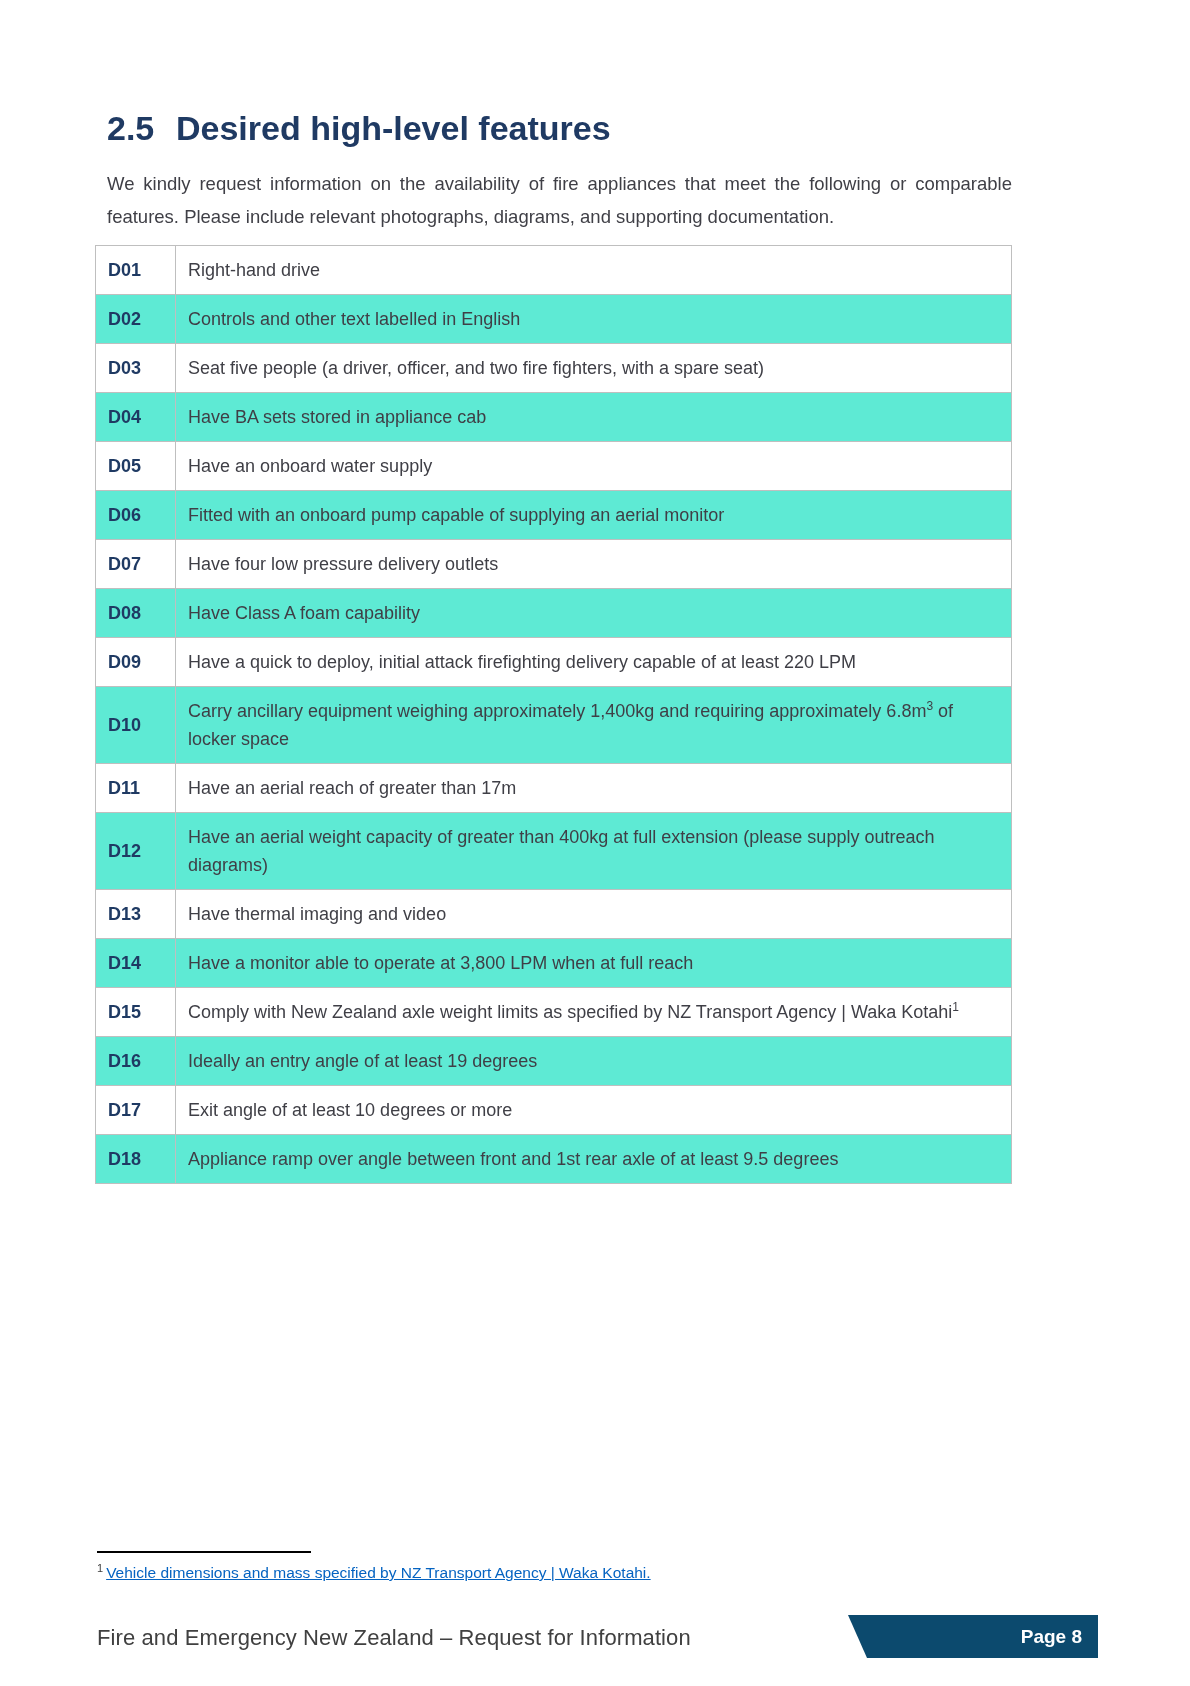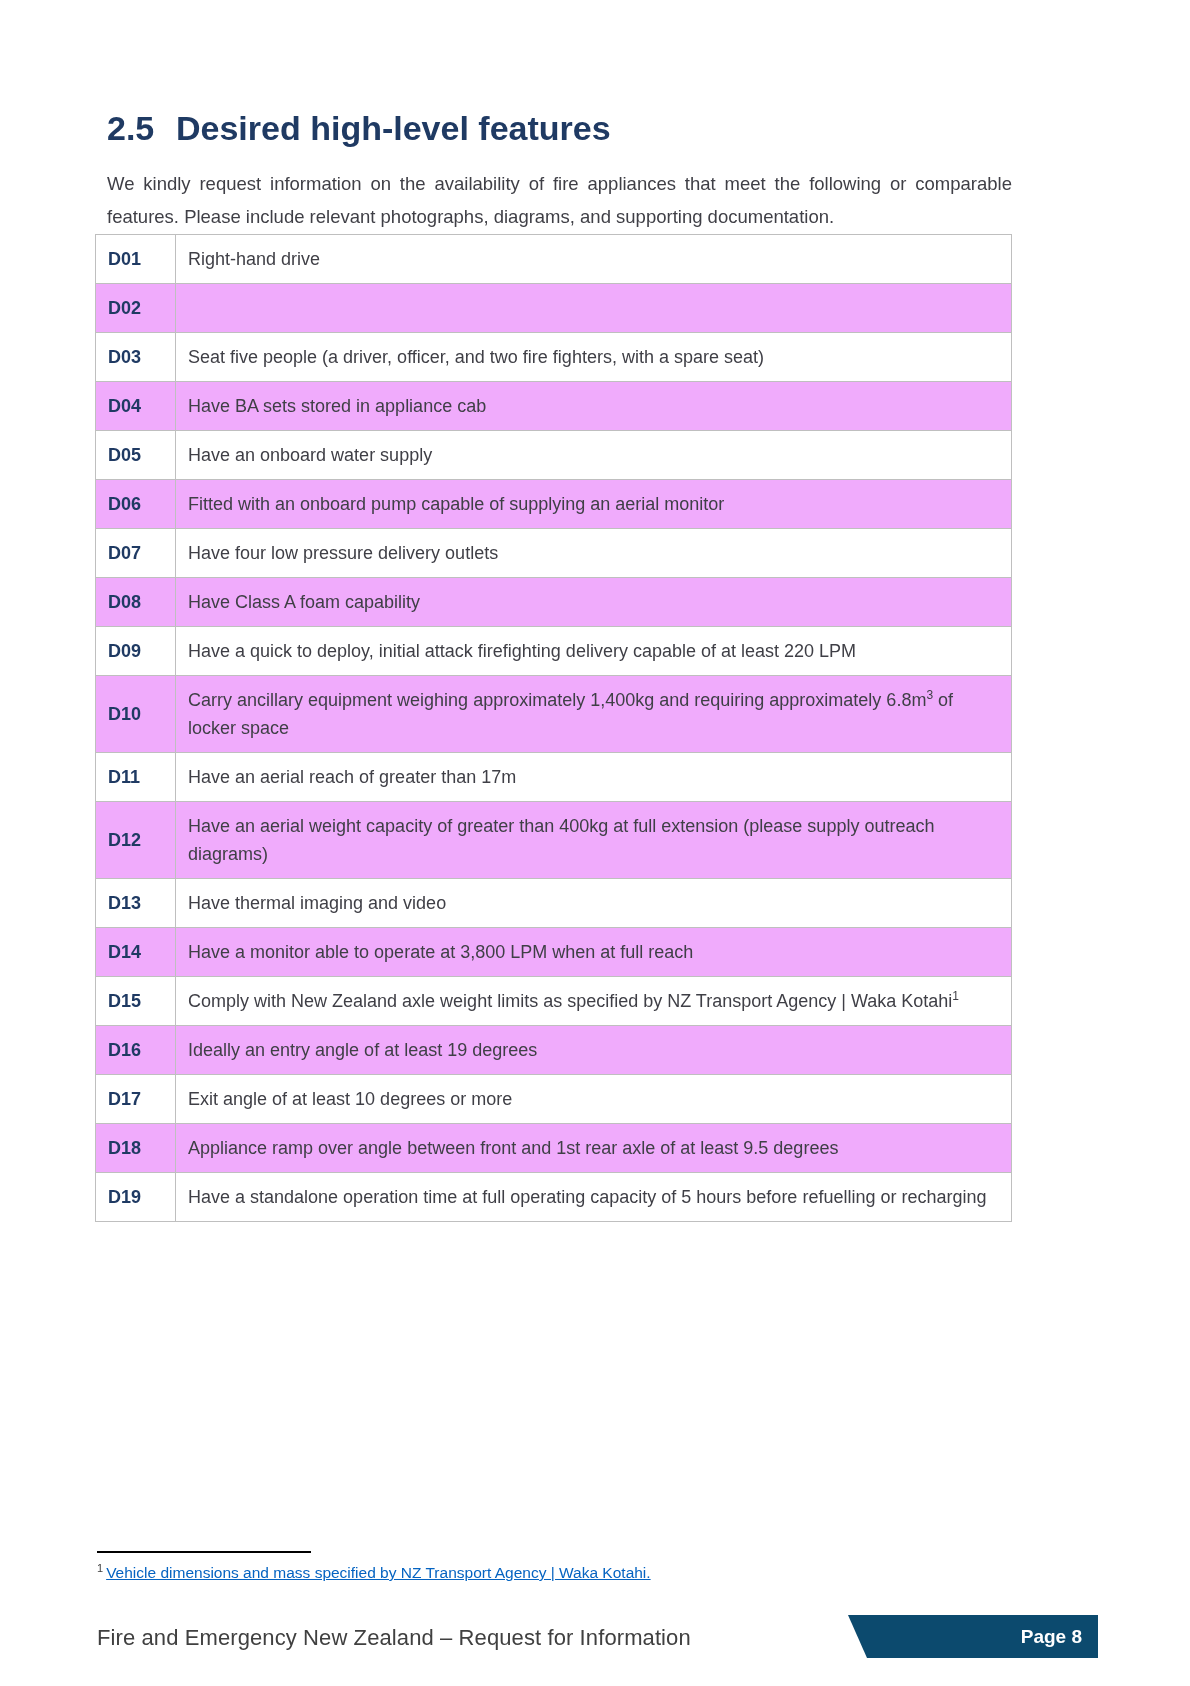--- a/index.html
+++ b/index.html
@@ -20,28 +20,28 @@
   }
   .heading .num { width:69px; flex:0 0 69px; }
   .intro {
     margin:24px 16px 0 12px;
     width:905px;
     font-size:18.5px; line-height:33px;
     text-align:justify;
     color:#3f3f46;
   }
   .ftable {
-    margin-top:1px;
+    margin-top:12px;
     border:1.5px solid #bfbfbf;
     width:917px;
     box-sizing:border-box;
   }
   .trow { display:flex; border-bottom:1.5px solid #bfbfbf; background:#ffffff; }
   .trow:last-child { border-bottom:none; }
-  .trow.alt { background:#f0abfc; }
+  .trow.alt { background:#5eead4; }
   .cell-id {
     flex:0 0 80px; width:80px; box-sizing:border-box;
     border-right:1.5px solid #bfbfbf;
     padding:10px 8px 10px 12px;
     font-size:18px; font-weight:bold; line-height:28px;
     color:#1f3a63;
     display:flex; align-items:center;
   }
   .cell-text {
     flex:1; box-sizing:border-box;
@@ -96,20 +96,23 @@
     <div class="ftable">
 
     <div class="trow">
           <div class="cell-id">D01</div>
           <div class="cell-text">
             <span class="inner">Right-hand drive</span>
           </div>
         </div>
         <div class="trow alt">
           <div class="cell-id">D02</div>
+          <div class="cell-text">
+            <span class="inner">Controls and other text labelled in English</span>
+          </div>
         </div>
         <div class="trow">
           <div class="cell-id">D03</div>
           <div class="cell-text">
             <span class="inner">Seat five people (a driver, officer, and two fire fighters, with a spare seat)</span>
           </div>
         </div>
         <div class="trow alt">
           <div class="cell-id">D04</div>
           <div class="cell-text">
@@ -191,26 +194,20 @@
         <div class="trow">
           <div class="cell-id">D17</div>
           <div class="cell-text">
             <span class="inner">Exit angle of at least 10 degrees or more</span>
           </div>
         </div>
         <div class="trow alt">
           <div class="cell-id">D18</div>
           <div class="cell-text">
             <span class="inner">Appliance ramp over angle between front and 1st rear axle of at least 9.5 degrees</span>
-          </div>
-        </div>
-        <div class="trow">
-          <div class="cell-id">D19</div>
-          <div class="cell-text">
-            <span class="inner">Have a standalone operation time at full operating capacity of 5 hours before refuelling or recharging</span>
           </div>
         </div>
       </div>
 
   </div>
 
   <div class="footnote-rule"></div>
 
   <div class="footnote">
     <sup>1</sup><span class="link">Vehicle dimensions and mass specified by NZ Transport Agency | Waka Kotahi.</span>

